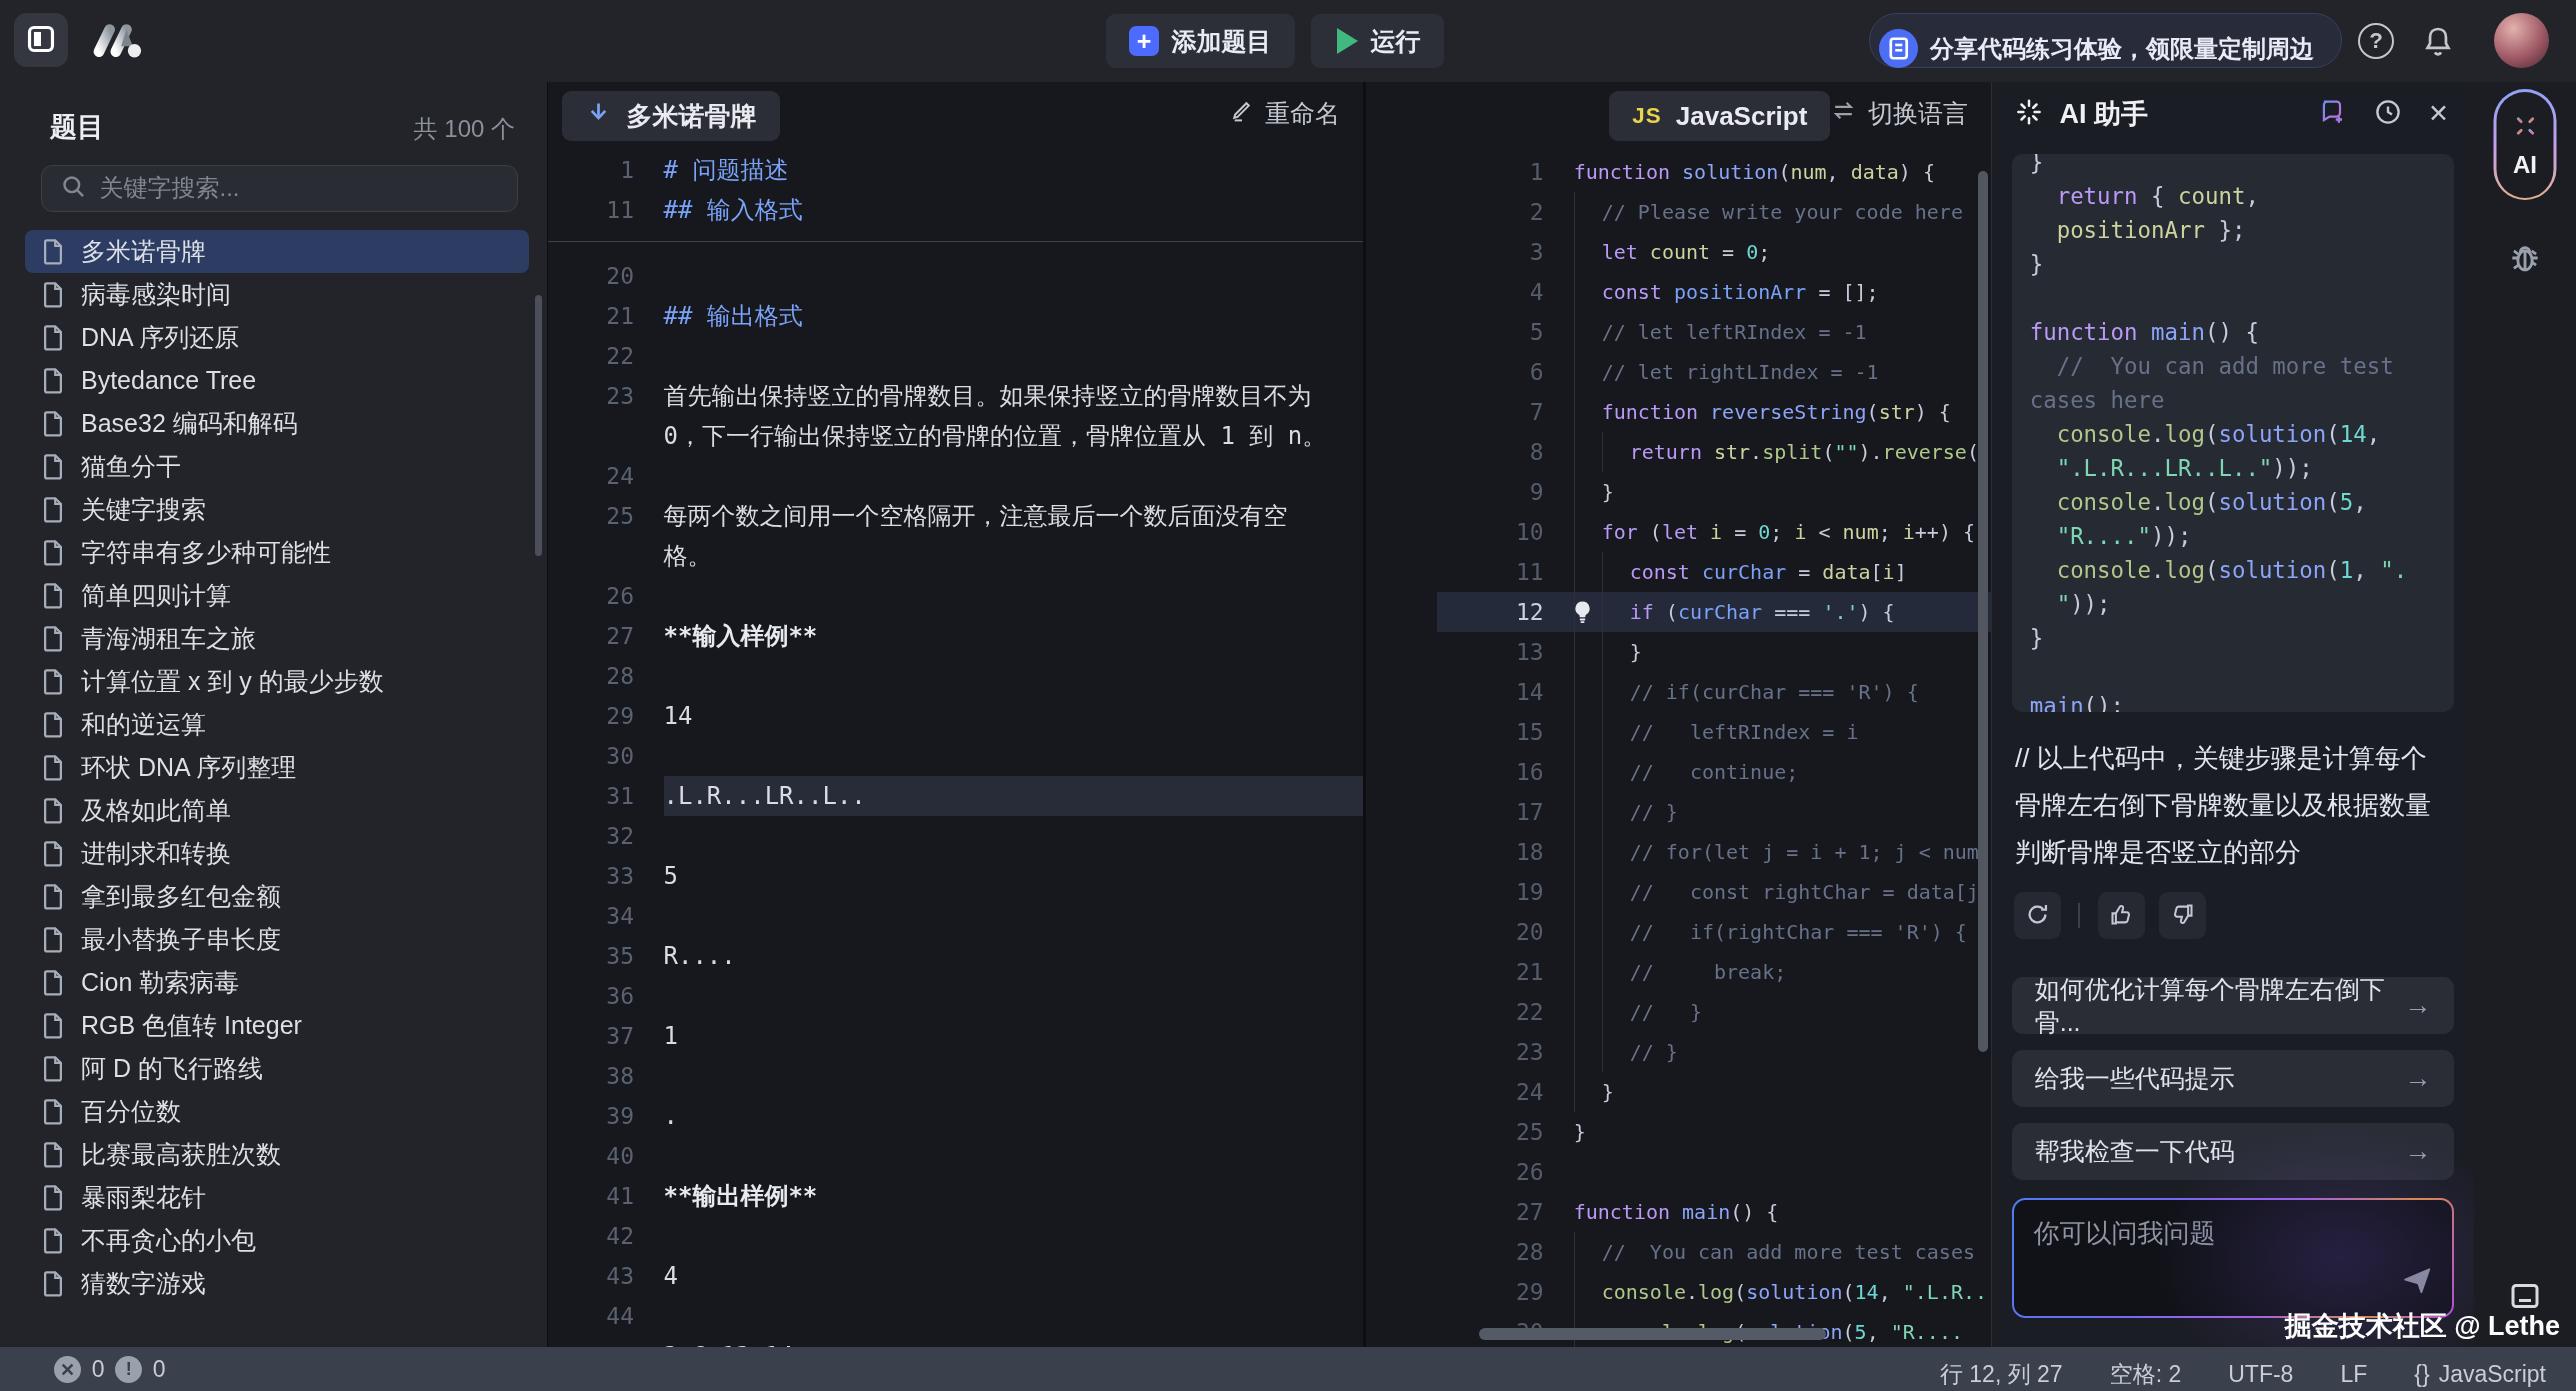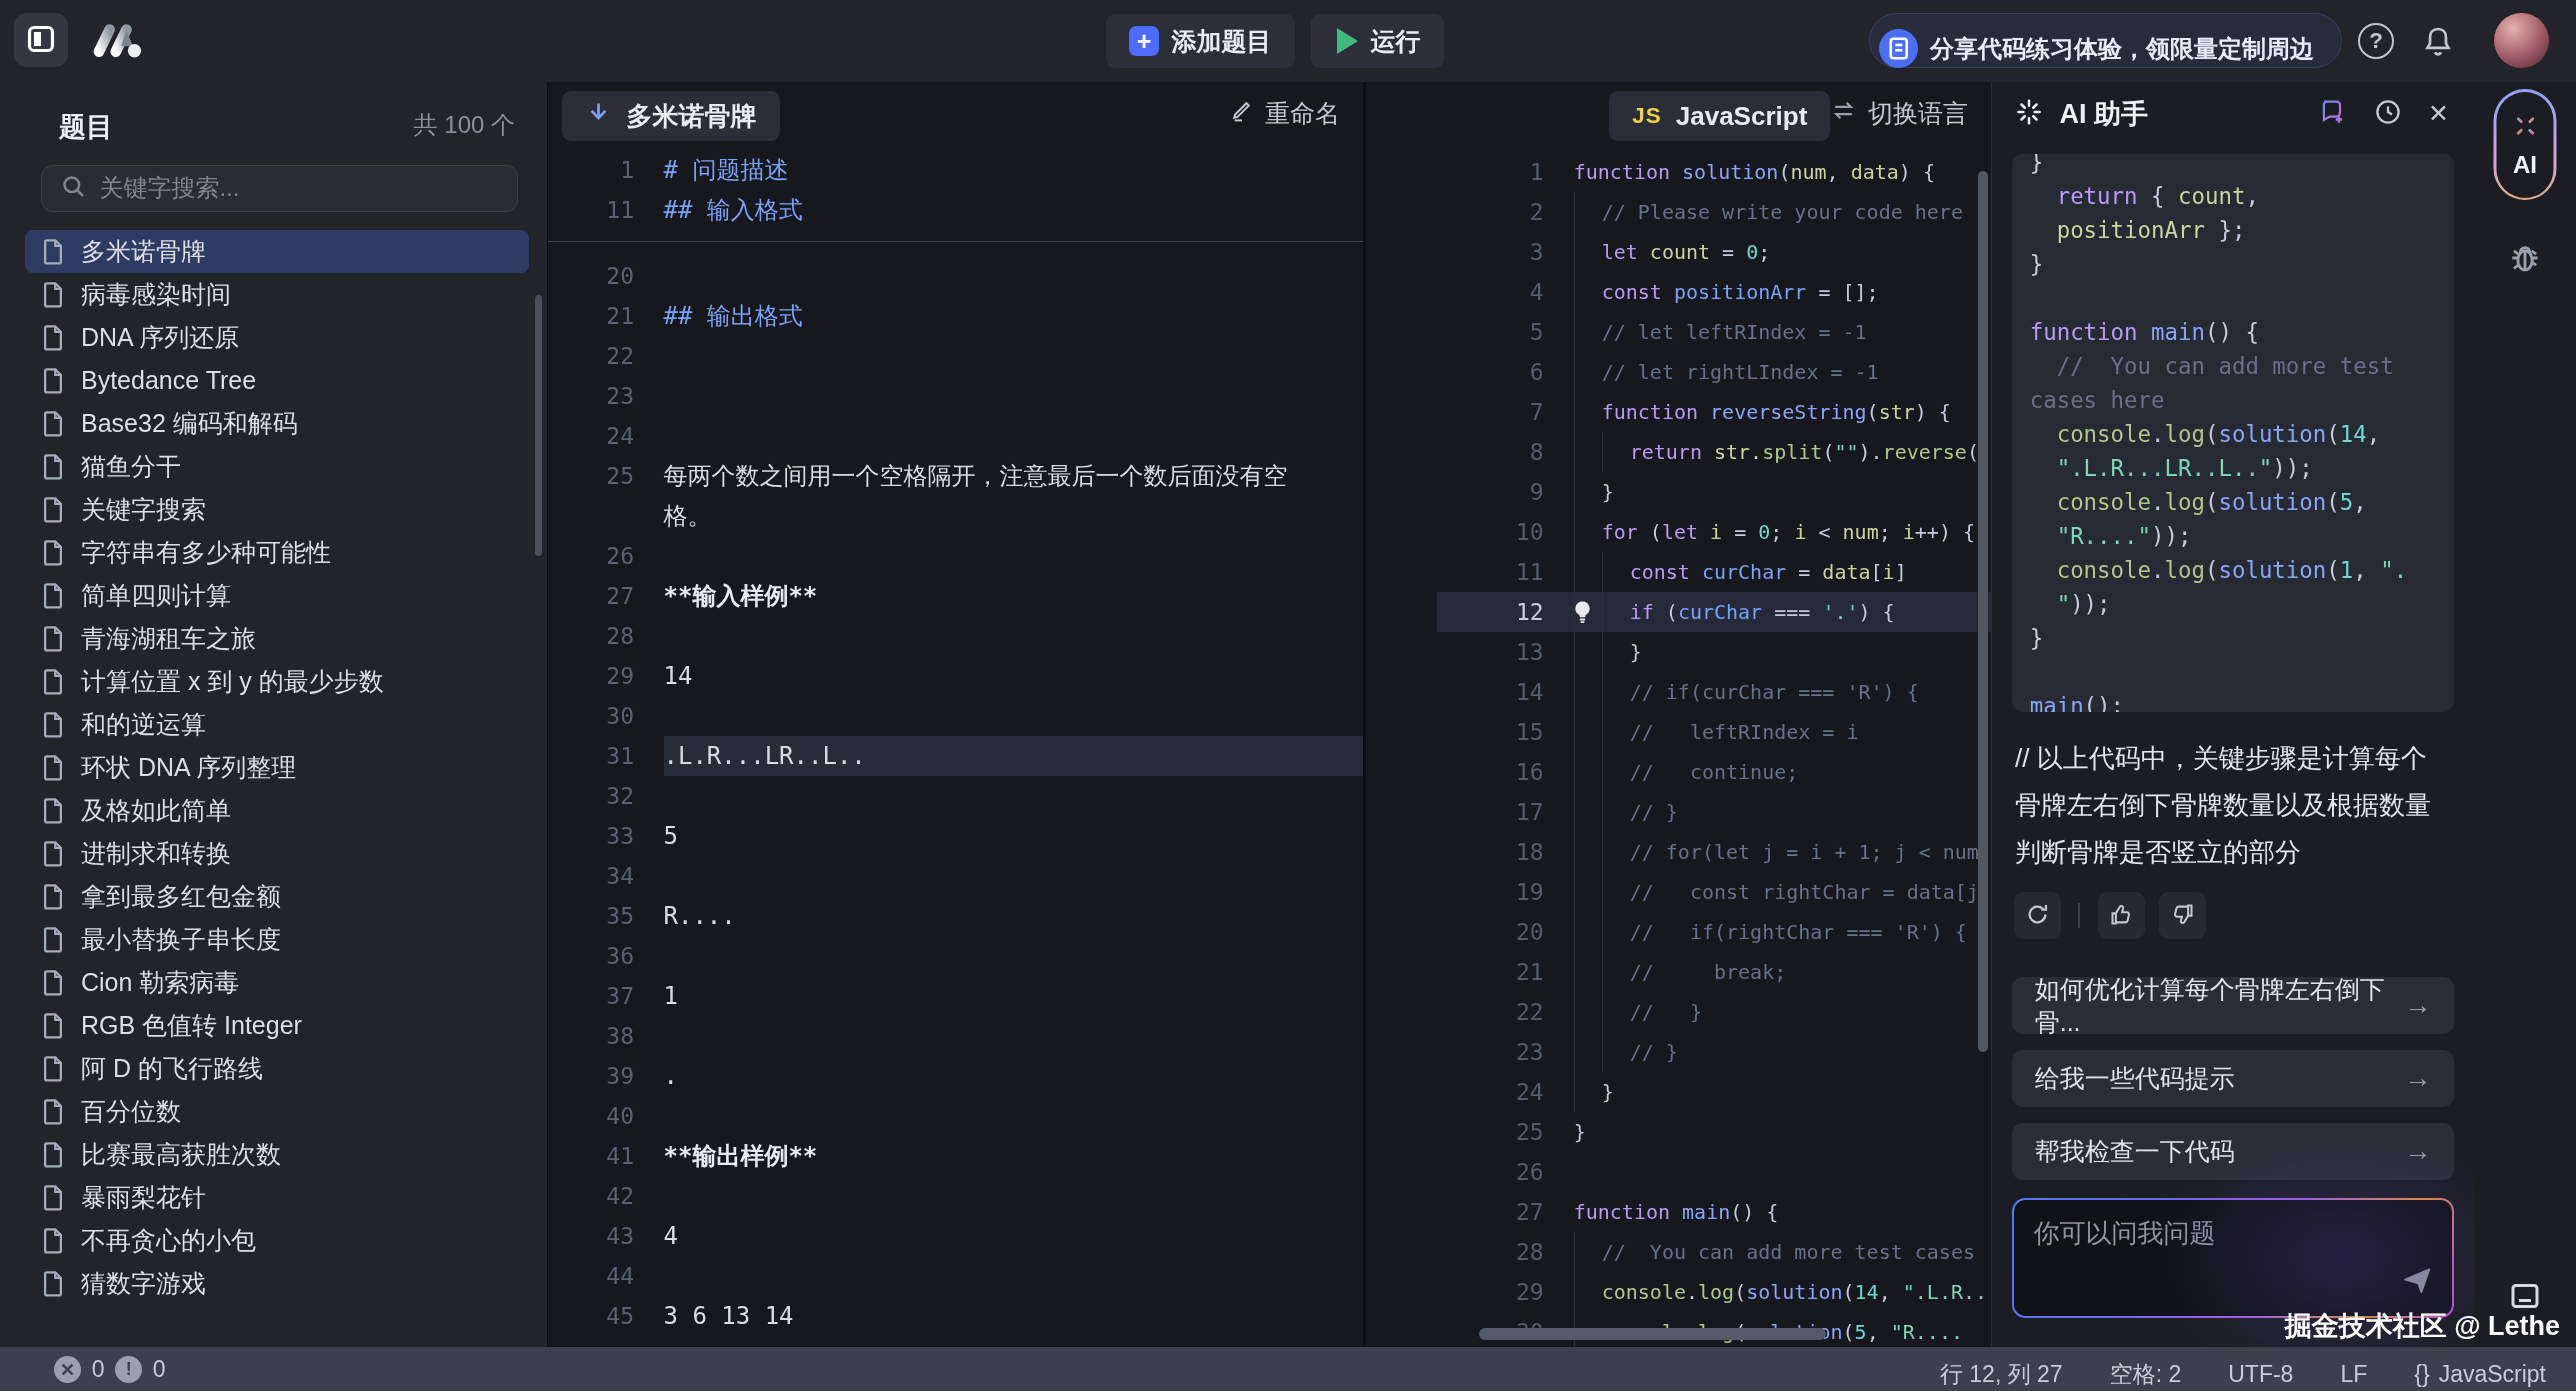--- a/index.html
+++ b/index.html
@@ -40,21 +40,21 @@
   .editor  { flex:none; width:628px; background:#16181d; border-left:3.6px solid #0d0e11;
              display:flex; flex-direction:column; position:relative; overflow:hidden;align-items:flex-end; }
   .ai      { flex:none; width:483px; background:#1b1d24; border-left:1.8px solid #2a2d35;
              display:flex; flex-direction:column; position:relative; overflow:hidden; }
   .ai::after { content:""; position:absolute; right:-72px; bottom:-54px; width:411px; height:286px;
                background:radial-gradient(ellipse at center, rgba(118,82,214,0.22), transparent 65%);
                pointer-events:none; }
   .rail { flex:1; background:#1b1d23; position:relative; }
 
   
-  .side-head { display:flex; align-items:flex-start; padding:27px 32px 5.4px 50px;margin-left:9px; }
+  .side-head { display:flex; align-items:flex-end; padding:27px 32px 5.4px 50px; }
   .side-title { font-size:27px; font-weight:bold; color:#eceef3; }
   .side-count { margin-left:auto; font-size:24px; color:#8a909c; }
   .searchbox { margin:14.3px 29px 12.5px 41px; height:47px; background:#292c33; border:1.8px solid #3b3f49;
                border-radius:11.6px; display:flex; align-items:center; gap:12.5px; padding:0 18px; }
   .searchbox input { background:transparent; border:none; outline:none; color:#c6cad3;
                      font-size:24px; width:100%; font-family:"Liberation Sans",sans-serif; }
   .searchbox input::placeholder { color:#80868f; }
   .side-list { padding:5.4px 18px 0 25px; }
   .side-item { height:43px; display:flex; align-items:center; gap:16px; padding:0 16px;
                border-radius:8px; color:#dcdfe6; font-size:25px; }
@@ -497,20 +497,21 @@
           <div class="md-row">
             <span class="md-gut">21</span>
             <div class="md-txt h"><div>## 输出格式</div></div>
           </div>
           <div class="md-row">
             <span class="md-gut">22</span>
             <div class="md-txt"></div>
           </div>
           <div class="md-row">
             <span class="md-gut">23</span>
+            <div class="md-txt"><div>首先输出保持竖立的骨牌数目。如果保持竖立的骨牌数目不为</div><div>0，下一行输出保持竖立的骨牌的位置，骨牌位置从 1 到 n。</div></div>
           </div>
           <div class="md-row">
             <span class="md-gut">24</span>
             <div class="md-txt"></div>
           </div>
           <div class="md-row">
             <span class="md-gut">25</span>
             <div class="md-txt"><div>每两个数之间用一个空格隔开，注意最后一个数后面没有空</div><div>格。</div></div>
           </div>
           <div class="md-row">

